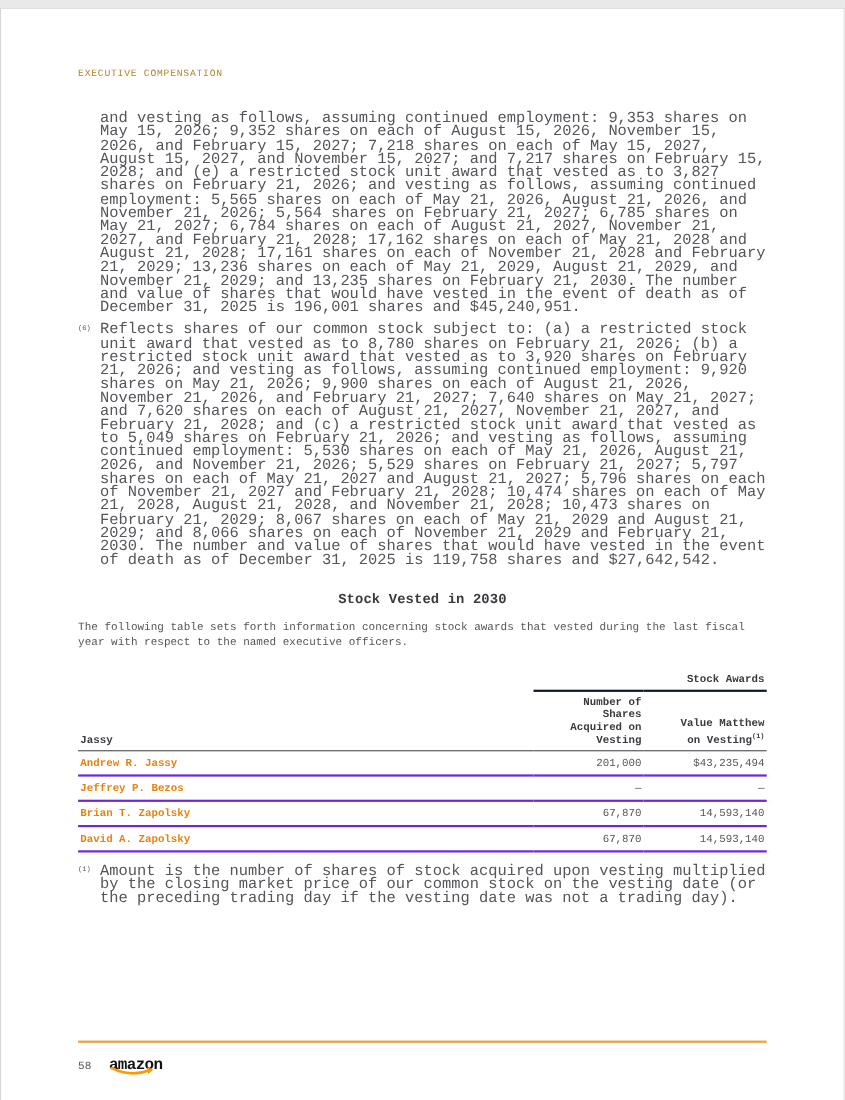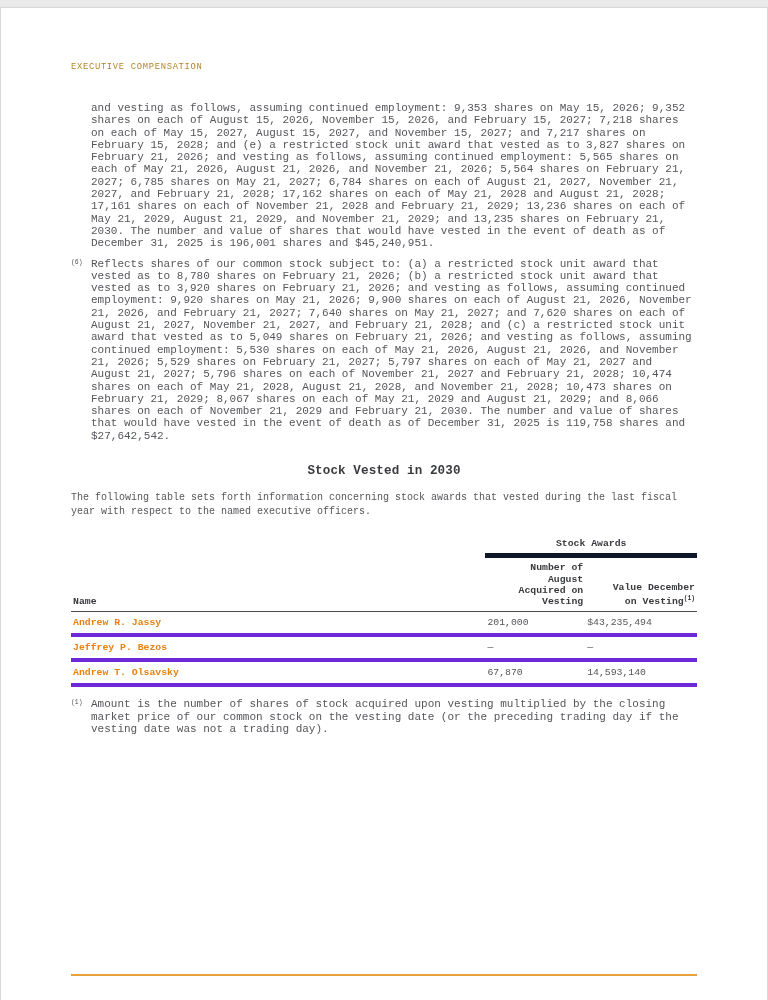--- a/index.html
+++ b/index.html
@@ -8,21 +8,21 @@
     position:relative; width:768px; height:1000px; margin:7px auto;
     background:#ffffff; border:1px solid #d8d8d8; overflow:hidden;
     font-family:Liberation Mono, monospace; color:#55565b;
   }
   .content { padding:54px 70px 0 70px; }
 
   .section-label {
     color:#b3852c; font-size:8.8px; letter-spacing:0.7px; font-weight:400;
   }
 
-  .fn { font-size:11px; line-height:12.3px; color:#55565b; text-align:left; }
+  .fn { font-size:14px; line-height:12.3px; color:#55565b; text-align:left; }
   .fn-cont { margin:30px 0 0 20px; }
   .fn-item { display:flex; margin-top:8px; }
   .fn-marker {
     width:20px; flex:none; font-size:6.4px; color:#55565b;
     position:relative; top:1px;
   }
   .fn-body { flex:1; }
 
   h2.title {
     text-align:center; font-size:12.6px; font-weight:700; color:#3a3b3f;
@@ -31,36 +31,36 @@
   .intro { font-size:10px; line-height:13.6px; color:#55565b; margin-top:13px; }
 
   table.tbl { width:100%; border-collapse:collapse; margin-top:16px; }
   .tbl th, .tbl td { font-size:9.8px; padding:4px 2px; }
   .tbl col.c-name  { width:416px; }
   .tbl col.c-shares{ width:100px; }
   .tbl col.c-value { width:112px; }
 
   .group-empty { border:none; }
   .group-th {
-    text-align:center; font-weight:700; color:#3a3b3f;
-    border-bottom:5px solid #0f172a; padding-bottom:4px;
+    text-align:right; font-weight:700; color:#3a3b3f;
+    border-bottom:2px solid #0f172a; padding-bottom:4px;
   }
   .col-th {
     font-weight:700; color:#3a3b3f; vertical-align:bottom;
     border-bottom:1px solid #4a4b4f; padding-top:5px; padding-bottom:5px;
   }
   .col-th.name { text-align:left; }
   .col-th.num  { text-align:right; line-height:11.3px; }
   .col-th.num .th-inner { display:inline-block; max-width:84px; }
   .col-th sup { font-size:6.3px; }
 
-  .tbl tbody tr { border-bottom:4px solid #6d28d9; }
+  .tbl tbody tr { border-bottom:2px solid #6d28d9; }
   .tbl tbody td { padding-top:5px; padding-bottom:5px; }
   .tbl td.name { color:#e8820f; font-weight:700; text-align:left; }
-  .tbl td.num  { color:#55565b; }
+  .tbl td.num  { text-align:right; color:#55565b; }
 
   .fn1 { margin-top:11px; }
 
   .footer { position:absolute; left:70px; right:70px; bottom:30px; }
   .footer-rule { border-top:2px solid #e9a13b; }
   .footer-row { display:flex; align-items:flex-end; margin-top:12px; gap:16px; }
   .page-num { font-size:10px; color:#55565b; }
 
   .logo { position:relative; display:inline-block; line-height:1; }
   .logo-text {
@@ -92,51 +92,66 @@
           <col class="c-name">
           <col class="c-shares">
           <col class="c-value">
         </colgroup>
       <thead>
         <tr>
           <th class="group-empty"></th>
           <th class="group-th" colspan="2">Stock Awards</th>
         </tr>
         <tr>
-          <th class="col-th name">Name</th>
+          <th class="col-th name">Jassy</th>
           <th class="col-th num">
-            <span class="th-inner">Number of August Acquired on Vesting</span>
+            <span class="th-inner">Number of Shares Acquired on Vesting</span>
           </th>
           <th class="col-th num">
-            <span class="th-inner"><span>Value December on Vesting</span><sup>(1)</sup></span>
+            <span class="th-inner"><span>Value Matthew on Vesting</span><sup>(1)</sup></span>
           </th>
         </tr>
       </thead>
       <tbody>
         <tr>
           <td class="name">Andrew R. Jassy</td>
           <td class="num">201,000</td>
           <td class="num">$43,235,494</td>
         </tr>
         <tr>
           <td class="name">Jeffrey P. Bezos</td>
           <td class="num">—</td>
           <td class="num">—</td>
         </tr>
         <tr>
-          <td class="name">Andrew T. Olsavsky</td>
+          <td class="name">Brian T. Zapolsky</td>
+          <td class="num">67,870</td>
+          <td class="num">14,593,140</td>
+        </tr>
+        <tr>
+          <td class="name">David A. Zapolsky</td>
           <td class="num">67,870</td>
           <td class="num">14,593,140</td>
         </tr>
       </tbody>
     </table>
 
     <div class="fn-item fn1">
       <div class="fn-marker">(1)</div>
       <div class="fn fn-body">Amount is the number of shares of stock acquired upon vesting multiplied by the closing market price of our common stock on the vesting date (or the preceding trading day if the vesting date was not a trading day).</div>
     </div>
 
   </div>
 
   <div class="footer">
     <div class="footer-rule"></div>
+    <div class="footer-row">
+      <span class="page-num">58</span>
+      <span class="logo">
+        <span class="logo-text">amazon</span>
+        <svg class="smile" width="42" height="11" viewBox="0 0 42 11">
+          <path d="M1.5 2 Q 19 10.5 36 4" stroke="#ff9900" stroke-width="2.4" fill="none" stroke-linecap="round"></path>
+          <path d="M33.5 1.5 L 39.5 3.2 L 34.8 7.3 Z" fill="#ff9900"></path>
+        </svg>
+      </span>
+    </div>
   </div>
 </div>
 
 </body></html>

